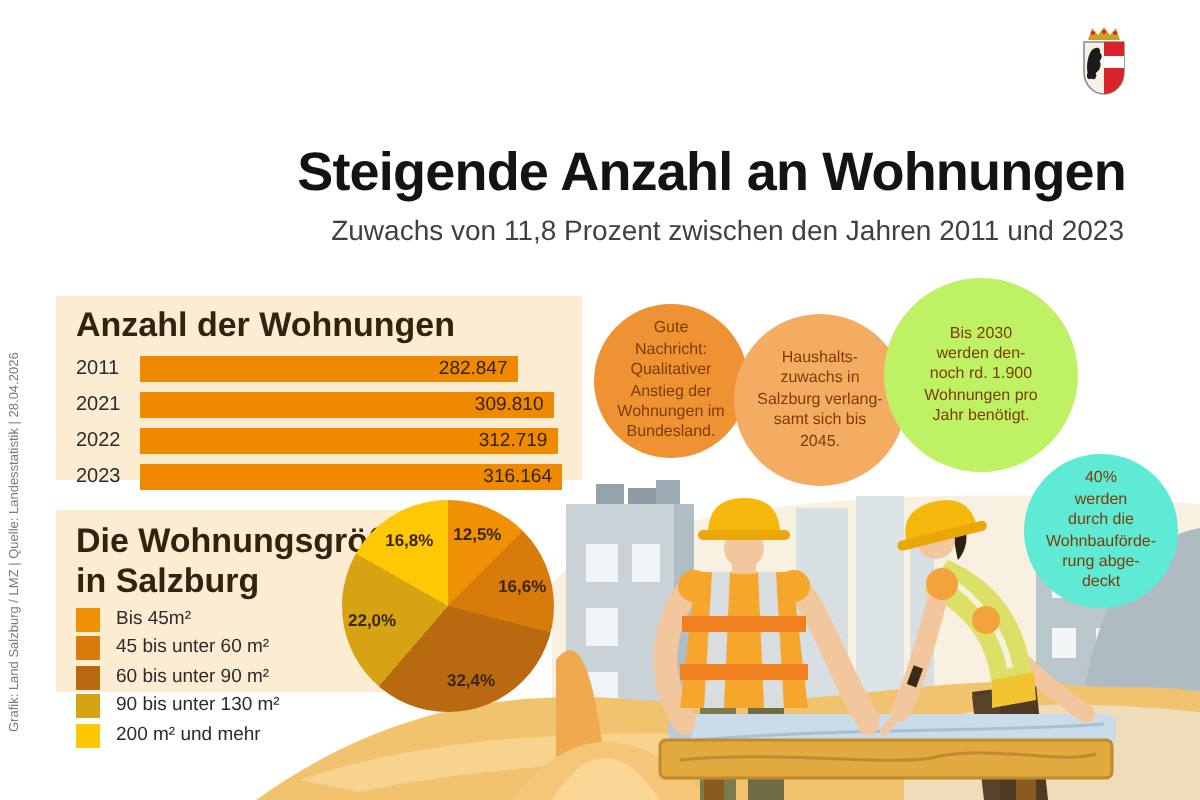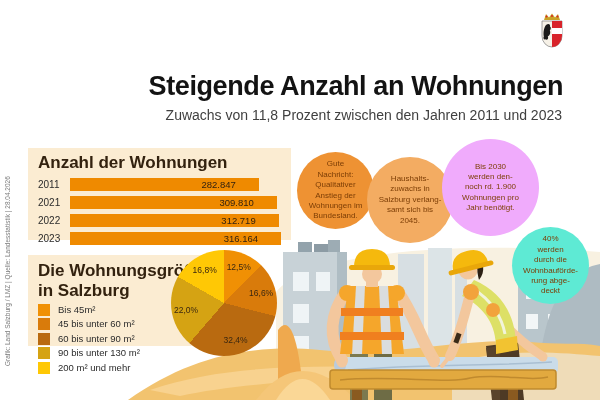--- a/index.html
+++ b/index.html
@@ -19,31 +19,31 @@
   
   .source{position:absolute;left:4px;top:366px;transform:rotate(-90deg);transform-origin:left top;font-size:6.5px;color:#7a7a7a;white-space:nowrap;z-index:9}
 
   
   .panel{background:#FBECD2;position:absolute;z-index:2}
   .bar-box{left:28px;top:148px;width:263px;height:92px;padding:5px 10px 0 10px}
   .box-title{font-size:17px;font-weight:bold;color:#33220F;margin-bottom:3px}
   .bar-row{display:flex;align-items:center;height:16px;margin-bottom:2px}
   .bar-year{width:32px;font-size:10px;color:#2b2b2b}
   .bar-track{flex:1;height:13px;position:relative}
-  .bar-fill{height:13px;display:flex;align-items:center;justify-content:flex-end;padding-right:23px}
+  .bar-fill{height:13px;display:flex;align-items:center;justify-content:flex-end;padding-right:5px}
   .bar-fill span{font-size:9.5px;color:#33220F}
 
   .legend-box{left:28px;top:255px;width:200px;height:91px;padding:6px 0 0 10px}
   .legend-row{display:flex;align-items:flex-start;height:13px;margin-bottom:1.4px}
   .legend-swatch{width:12px;height:12px;margin-right:8px;flex:0 0 auto}
   .legend-label{font-size:9.5px;color:#2b2b2b;white-space:nowrap}
 
   
   .pie{position:absolute;left:171px;top:250px;width:106px;height:106px;border-radius:50%;z-index:3}
-  .pie-label{position:absolute;font-size:8.5px;font-weight:normal;color:#3A2710;transform:translate(-50%,-50%);white-space:nowrap}
+  .pie-label{position:absolute;font-size:8.5px;font-weight:bold;color:#3A2710;transform:translate(-50%,-50%);white-space:nowrap}
 
   
   .bubble{position:absolute;border-radius:50%;display:flex;align-items:center;justify-content:center;text-align:center;font-size:8px;font-weight:normal;line-height:1.3;white-space:pre-line;z-index:4}
   .b0{left:297px;top:152px;width:77px;height:77px}
   .b1{left:367px;top:157px;width:86px;height:86px}
   .b2{left:442px;top:139px;width:97px;height:97px}
   .b3{left:512px;top:179px;width:77px;height:77px}
 
   .scene{position:absolute;left:0;top:238px;width:600px;height:162px;z-index:1}
 </style>
@@ -214,21 +214,21 @@
 Nachricht:
 Qualitativer
 Anstieg der
 Wohnungen im
 Bundesland.</div>
       <div class="bubble b1" style="background: rgb(243, 172, 98); color: rgb(124, 61, 5);">Haushalts-
 zuwachs in
 Salzburg verlang-
 samt sich bis
 2045.</div>
-      <div class="bubble b2" style="background: #f0abfc; color: rgb(124, 61, 5);">Bis 2030
+      <div class="bubble b2" style="background: #bef264; color: rgb(124, 61, 5);">Bis 2030
 werden den-
 noch rd. 1.900
 Wohnungen pro
 Jahr benötigt.</div>
       <div class="bubble b3" style="background: #5eead4; color: rgb(124, 61, 5); margin-top: 48px;">40%
 werden
 durch die
 Wohnbauförde-
 rung abge-
 deckt</div>

